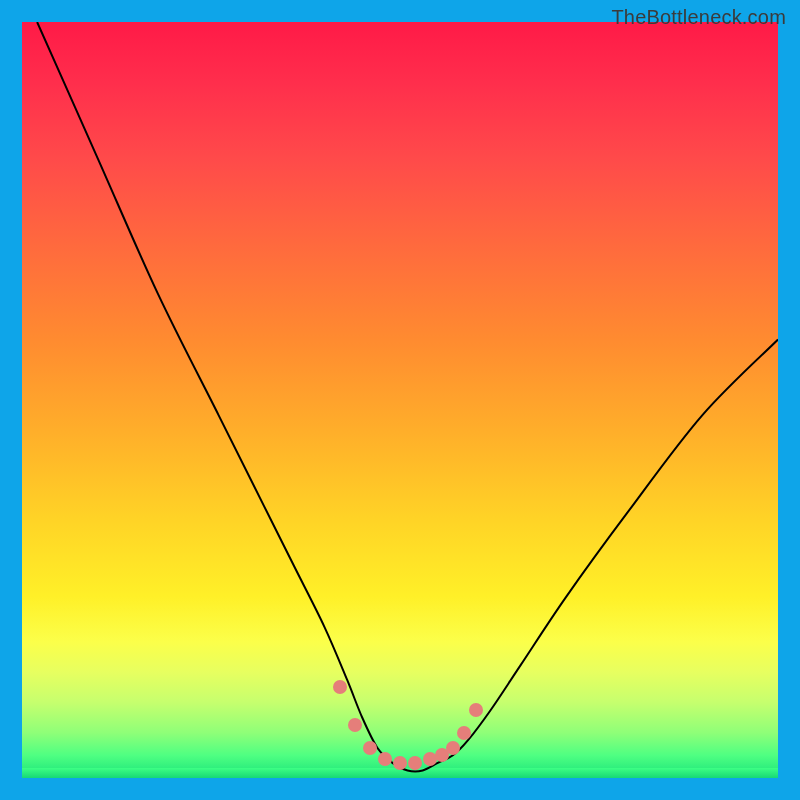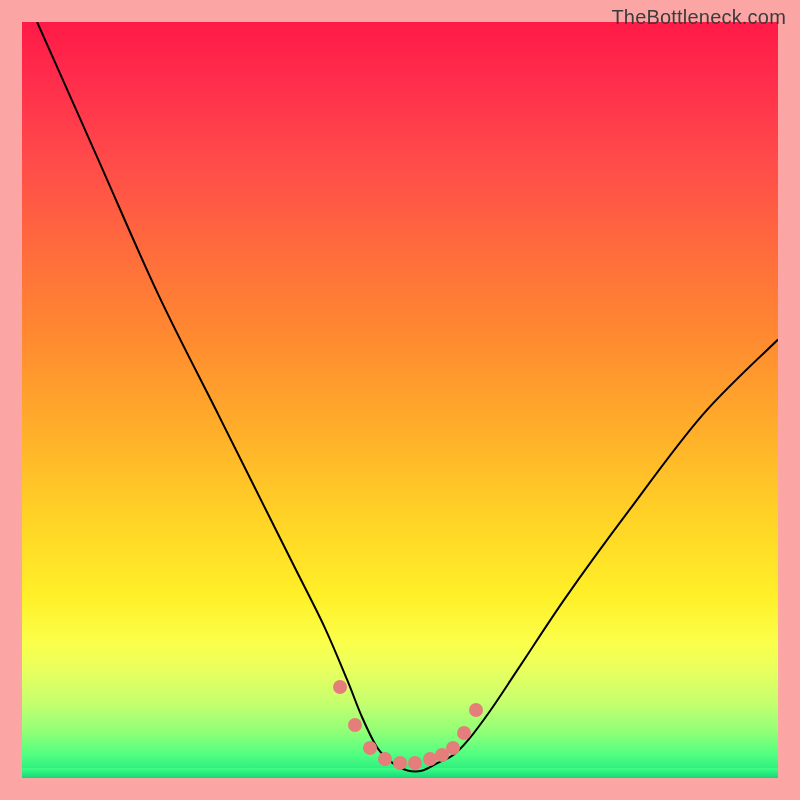--- a/index.html
+++ b/index.html
@@ -7,21 +7,21 @@
     padding: 0;
     width: 800px;
     height: 800px;
     background: #000;
     overflow: hidden;
     font-family: Arial, Helvetica, sans-serif;
   }
   .frame {
     position: absolute;
     inset: 0;
-    background: #fca5a5;
+    background: #0ea5e9;
   }
   .plot-area {
     position: absolute;
     left: 22px;
     top: 22px;
     width: 756px;
     height: 756px;
     
     background: linear-gradient(
       to bottom,

